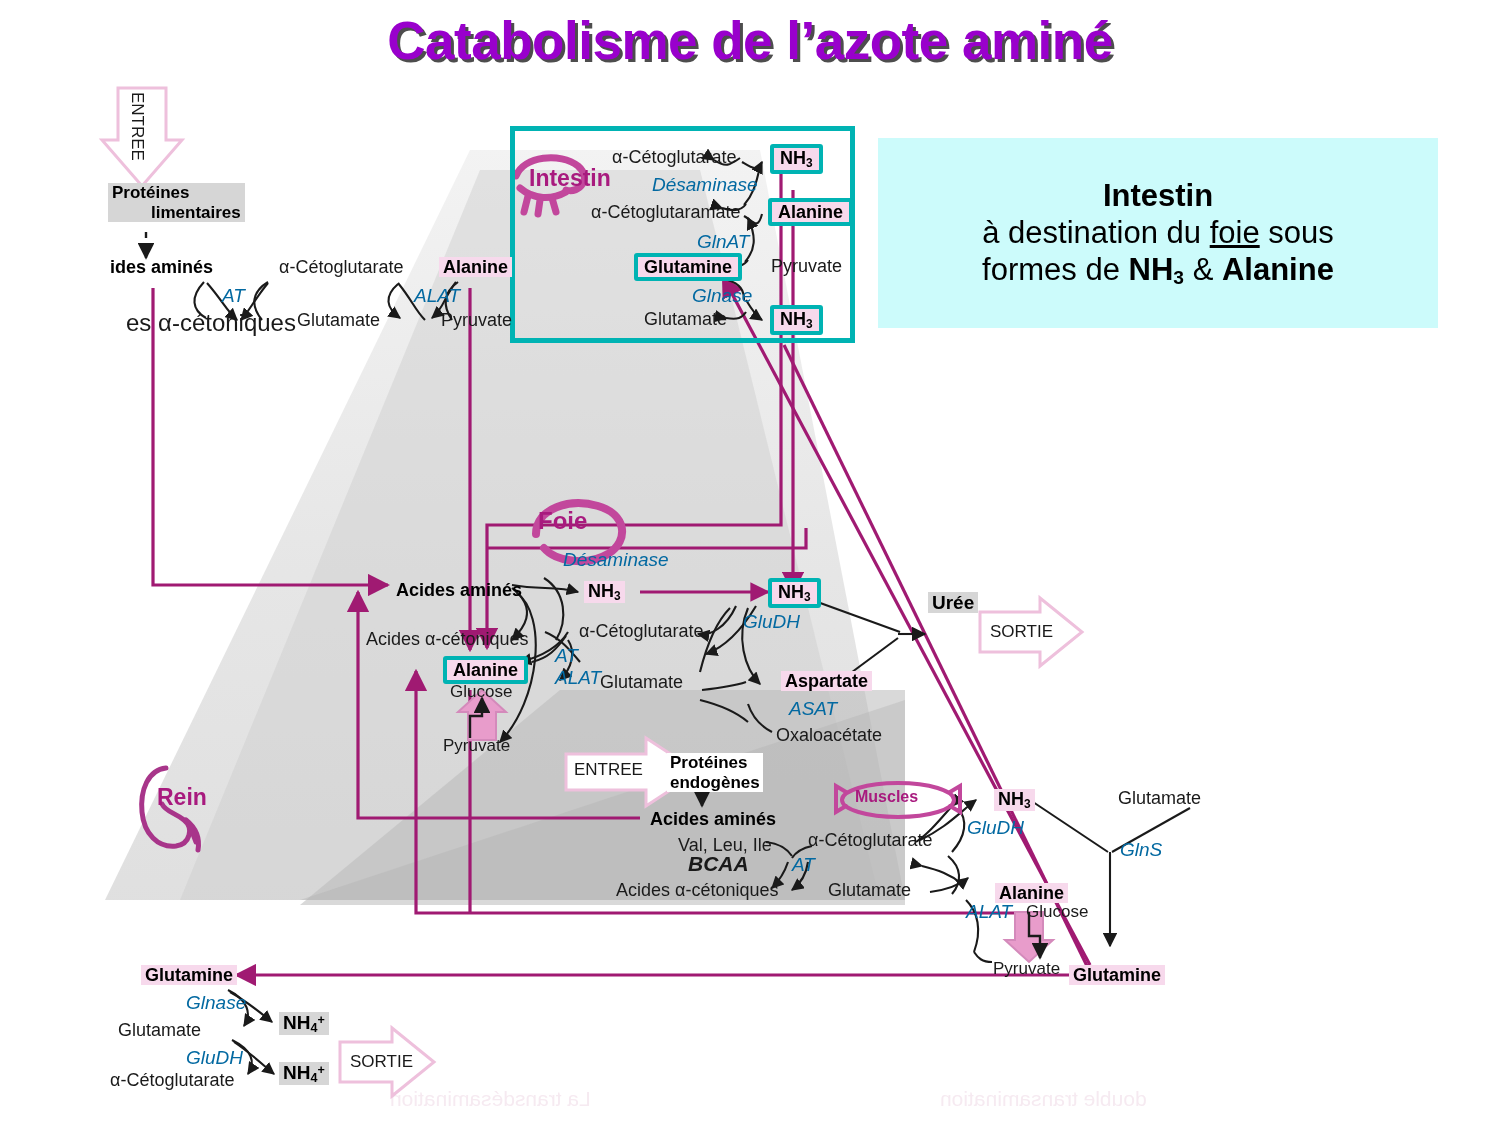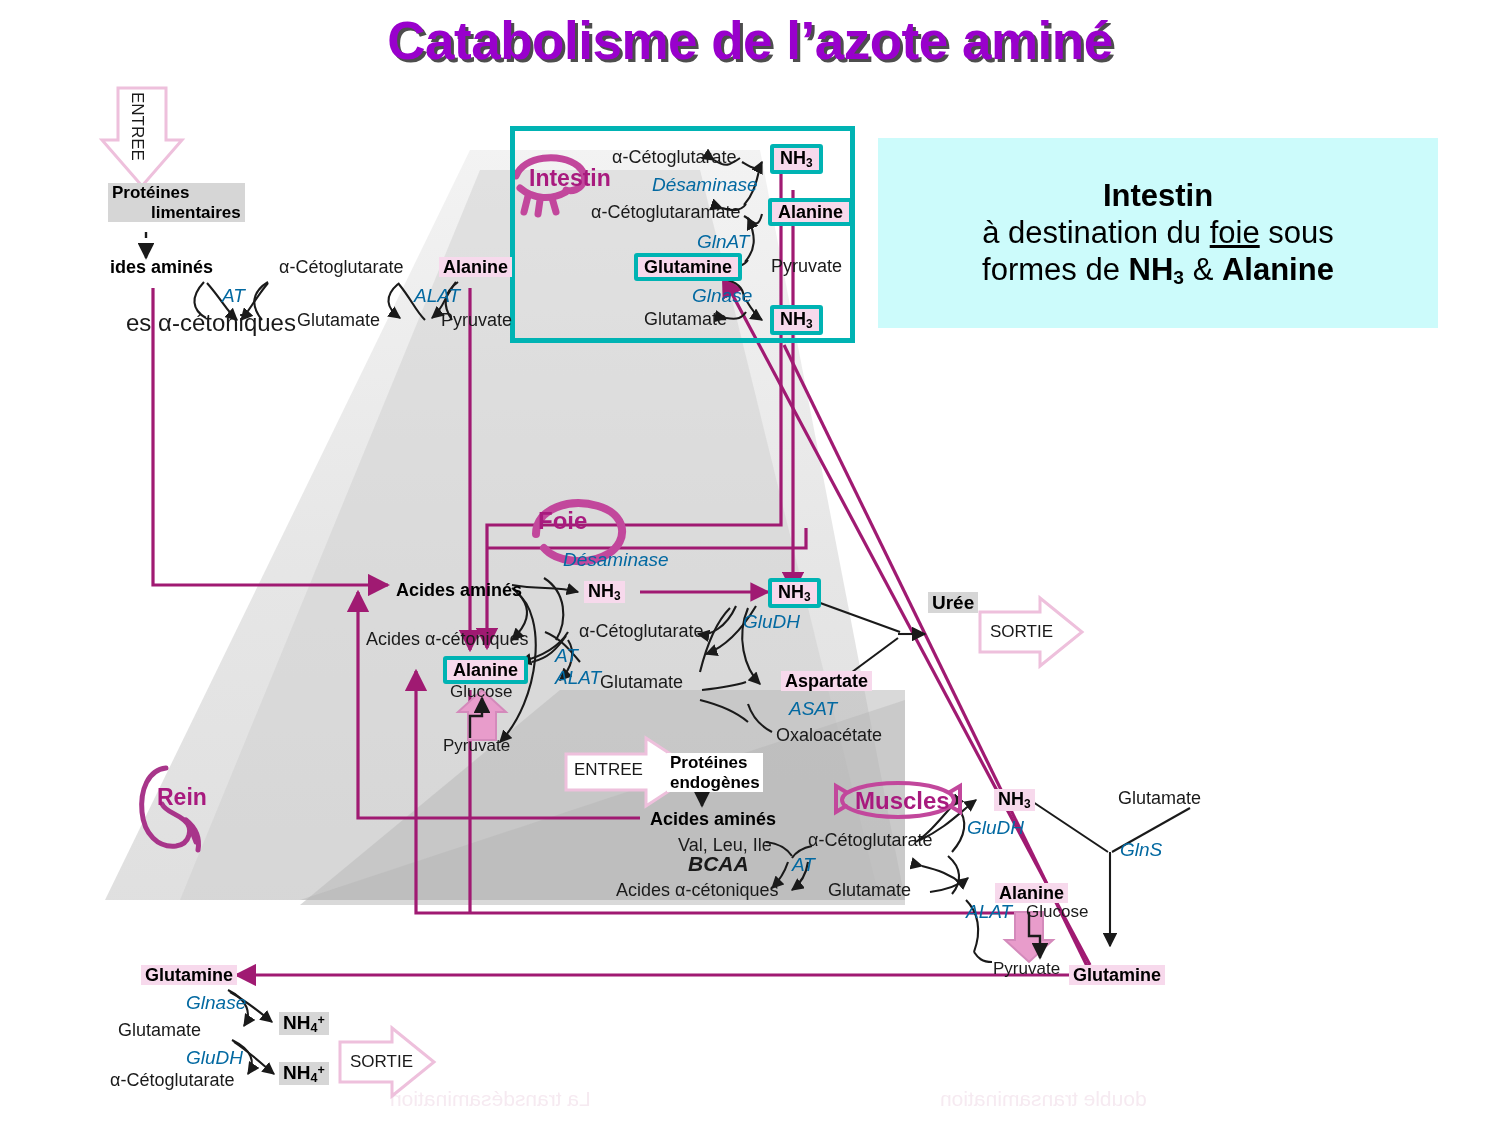--- a/index.html
+++ b/index.html
@@ -260,21 +260,21 @@
   <div id="intestin-frame"></div>
 
   <div class="lbl blk" style="left:129px;top:92px;font-size:17px;writing-mode:vertical-rl;z-index:6;">ENTREE</div>
   <div class="lbl blk" style="left:574px;top:761px;font-size:17px;z-index:6;">ENTREE</div>
   <div class="lbl blk" style="left:990px;top:623px;font-size:17px;z-index:6;">SORTIE</div>
   <div class="lbl blk" style="left:350px;top:1053px;font-size:17px;z-index:6;">SORTIE</div>
 
   <div class="lbl organ" style="left:529px;top:167px;font-size:23px;z-index:7;">Intestin</div>
   <div class="lbl organ" style="left:538px;top:509px;font-size:24px;z-index:7;">Foie</div>
   <div class="lbl organ" style="left:157px;top:786px;font-size:23px;z-index:7;">Rein</div>
-  <div class="lbl organ" style="left:855px;top:789px;font-size:24px;z-index:7;">Muscles</div>
+  <div class="lbl organ" style="left:855px;top:789px;font-size:16px;z-index:7;">Muscles</div>
 
   <div class="lbl graybg" style="left:108px;top:183px;font-size:17px;">
     <div class="mag">Protéines</div>
     <div class="mag" style="margin-top:3px;margin-left:39px;">limentaires</div>
   </div>
   <div class="lbl mag" style="left:110px;top:258px;font-size:18px;">ides aminés</div>
   <div class="lbl blk" style="left:126px;top:311px;font-size:24px;">es α-cétoniques</div>
   <div class="lbl enz" style="left:222px;top:286px;font-size:19px;">AT</div>
   <div class="lbl blk" style="left:279px;top:258px;font-size:18px;">α-Cétoglutarate</div>
   <div class="lbl blk" style="left:297px;top:311px;font-size:18px;">Glutamate</div>

